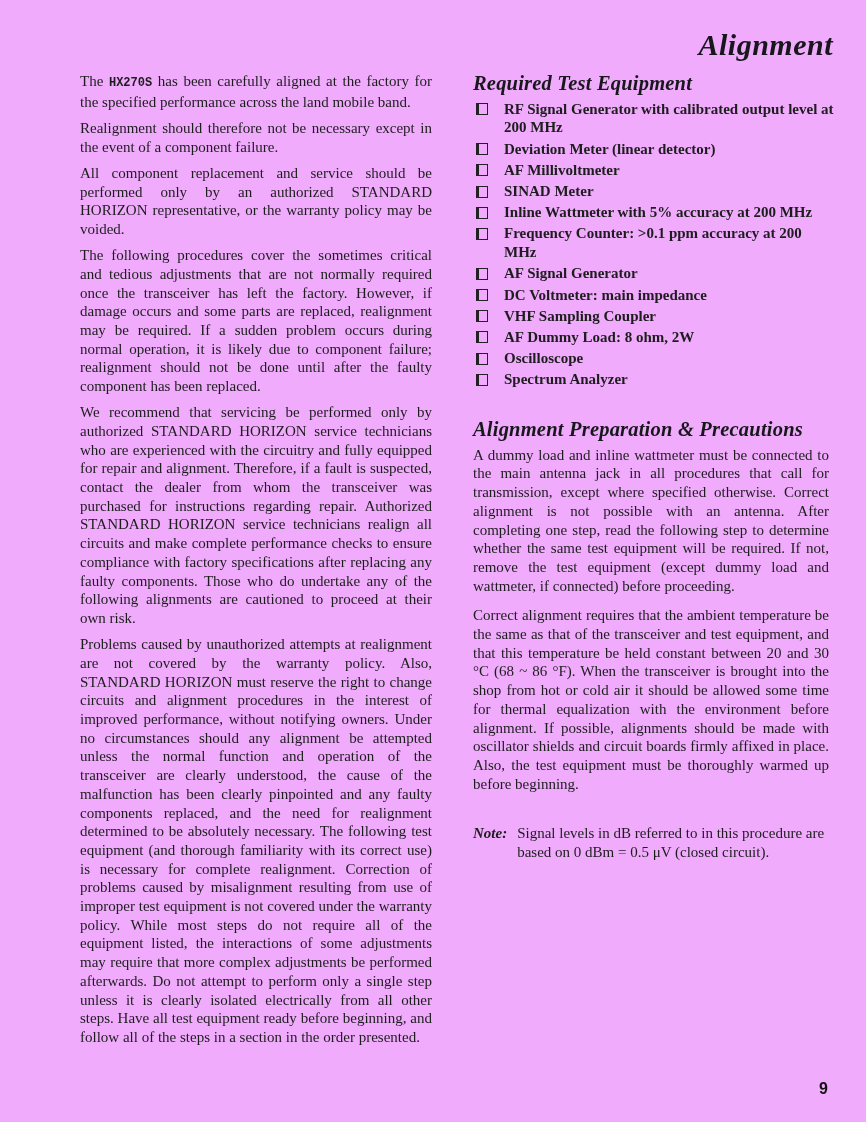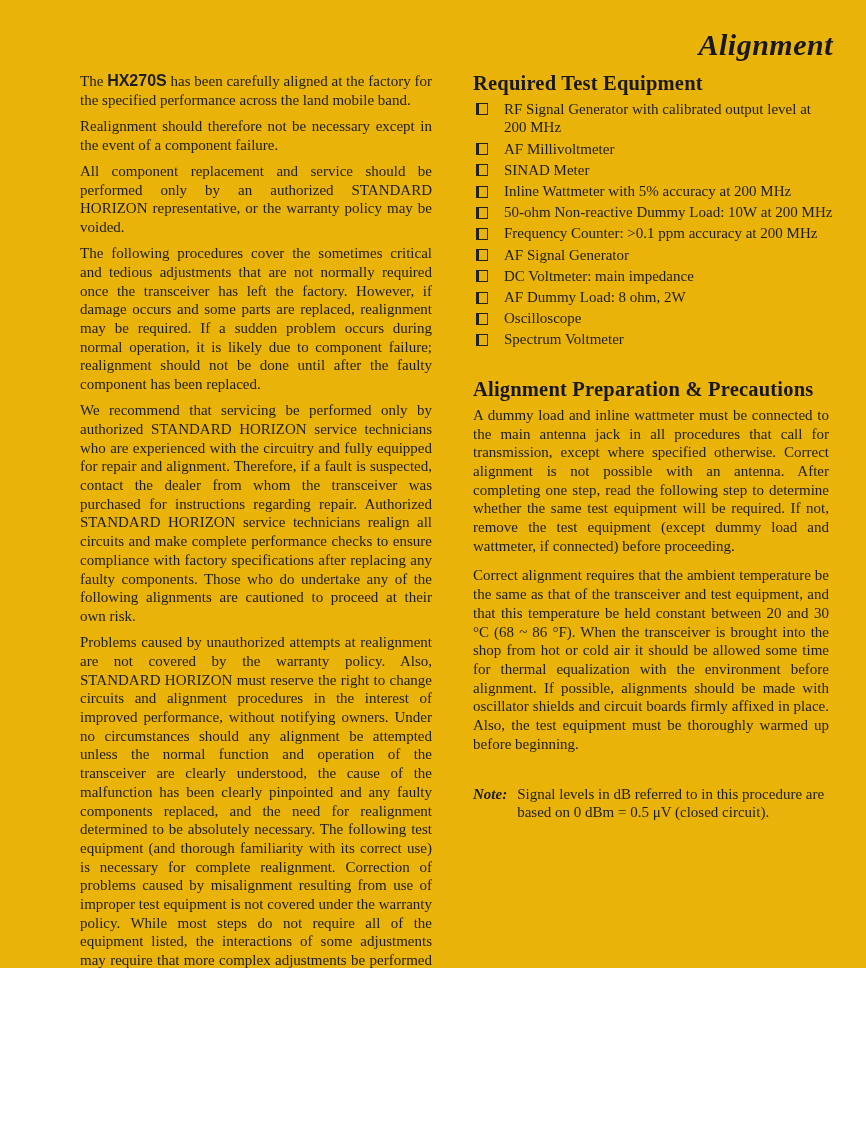--- a/index.html
+++ b/index.html
@@ -3,22 +3,22 @@
 <meta charset="utf-8">
 <style>
   html, body {
     margin: 0;
     padding: 0;
     background: #ffffff;
   }
   .page {
     position: relative;
     width: 866px;
-    height: 968px;
-    background: #eab308;
+    height: 1122px;
+    background: #f0abfc;
     font-family: "Liberation Serif", serif;
     color: #1d1d1d;
     overflow: hidden;
   }
   .page-title {
     position: absolute;
     top: 28px;
     right: 33px;
     font-size: 30px;
     font-weight: bold;
@@ -40,43 +40,45 @@
     left: 473px;
     top: 74px;
     width: 362px;
     font-size: 15px;
     line-height: 18.7px;
   }
   .col-left p {
     margin: 0 0 7.5px 0;
   }
   .model {
-    font-family: Liberation Sans, sans-serif;
-    font-weight: bold;
-    font-size: 16px;
+    font-family: Liberation Mono, monospace;
+    font-weight: bold;
+    font-size: 12px;
   }
   .section-heading {
     font-size: 20.5px;
     font-weight: bold;
+    font-style: italic;
     color: #17171c;
     margin: 0 0 7px 0;
     letter-spacing: 0.2px;
   }
   .section-heading.second {
     margin-top: 31px;
   }
   .equip-list {
     margin: 0;
     padding: 0;
     list-style: none;
   }
   .equip-item {
     display: flex;
     align-items: flex-start;
     margin: 0 0 2.5px 0;
+    font-weight: bold;
   }
   .chk {
     flex: 0 0 auto;
     width: 8px;
     height: 10px;
     border: 1.6px solid #222;
     border-left-width: 3.4px;
     margin: 3.5px 16px 0 3px;
   }
   .equip-text {
@@ -129,57 +131,61 @@
   <div class="col-right">
     <h2 class="section-heading">Required Test Equipment</h2>
 
     <ul class="equip-list">
       <li class="equip-item">
           <span class="chk"></span>
           <span class="equip-text">RF Signal Generator with calibrated output level at 200 MHz</span>
         </li>
       <li class="equip-item">
           <span class="chk"></span>
+          <span class="equip-text">Deviation Meter (linear detector)</span>
+        </li>
+      <li class="equip-item">
+          <span class="chk"></span>
           <span class="equip-text">AF Millivoltmeter</span>
         </li>
       <li class="equip-item">
           <span class="chk"></span>
           <span class="equip-text">SINAD Meter</span>
         </li>
       <li class="equip-item">
           <span class="chk"></span>
           <span class="equip-text">Inline Wattmeter with 5% accuracy at 200 MHz</span>
         </li>
       <li class="equip-item">
           <span class="chk"></span>
-          <span class="equip-text">50-ohm Non-reactive Dummy Load: 10W at 200 MHz</span>
-        </li>
-      <li class="equip-item">
-          <span class="chk"></span>
           <span class="equip-text">Frequency Counter: &gt;0.1 ppm accuracy at 200 MHz</span>
         </li>
       <li class="equip-item">
           <span class="chk"></span>
           <span class="equip-text">AF Signal Generator</span>
         </li>
       <li class="equip-item">
           <span class="chk"></span>
           <span class="equip-text">DC Voltmeter: main impedance</span>
         </li>
       <li class="equip-item">
           <span class="chk"></span>
+          <span class="equip-text">VHF Sampling Coupler</span>
+        </li>
+      <li class="equip-item">
+          <span class="chk"></span>
           <span class="equip-text">AF Dummy Load: 8 ohm, 2W</span>
         </li>
       <li class="equip-item">
           <span class="chk"></span>
           <span class="equip-text">Oscilloscope</span>
         </li>
       <li class="equip-item">
           <span class="chk"></span>
-          <span class="equip-text">Spectrum Voltmeter</span>
+          <span class="equip-text">Spectrum Analyzer</span>
         </li>
     </ul>
 
     <h2 class="section-heading second">Alignment Preparation &amp; Precautions</h2>
 
     <p class="body-par">A dummy load and inline wattmeter must be connected to the main antenna jack in all procedures that call for transmission, except where specified otherwise. Correct alignment is not possible with an antenna. After completing one step, read the following step to determine whether the same test equipment will be required. If not, remove the test equipment (except dummy load and wattmeter, if connected) before proceeding.</p>
     <p class="body-par">Correct alignment requires that the ambient temperature be the same as that of the transceiver and test equipment, and that this temperature be held constant between 20 and 30 °C (68 ~ 86 °F). When the transceiver is brought into the shop from hot or cold air it should be allowed some time for thermal equalization with the environment before alignment. If possible, alignments should be made with oscillator shields and circuit boards firmly affixed in place. Also, the test equipment must be thoroughly warmed up before beginning.</p>
 
     <div class="note-row">
       <span class="note-label">Note:</span>

